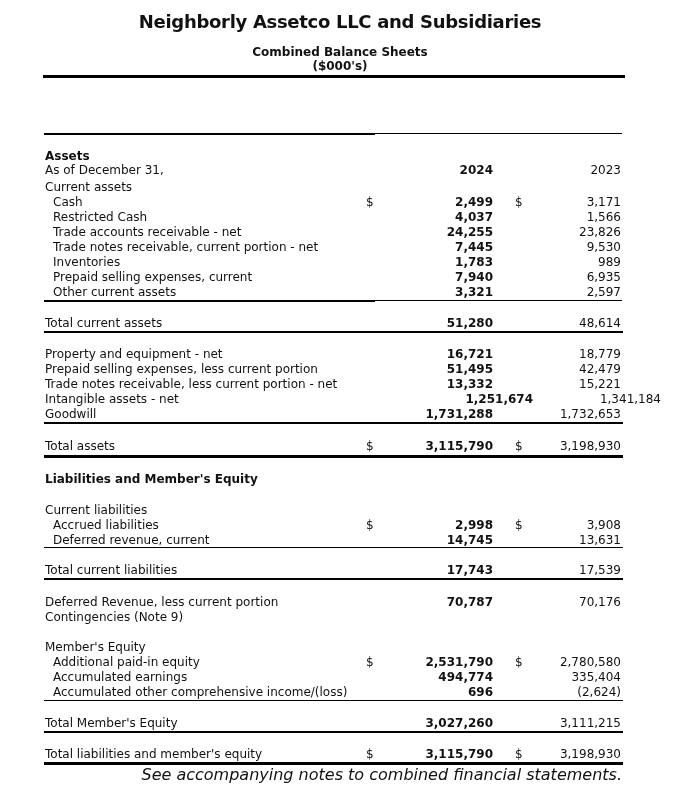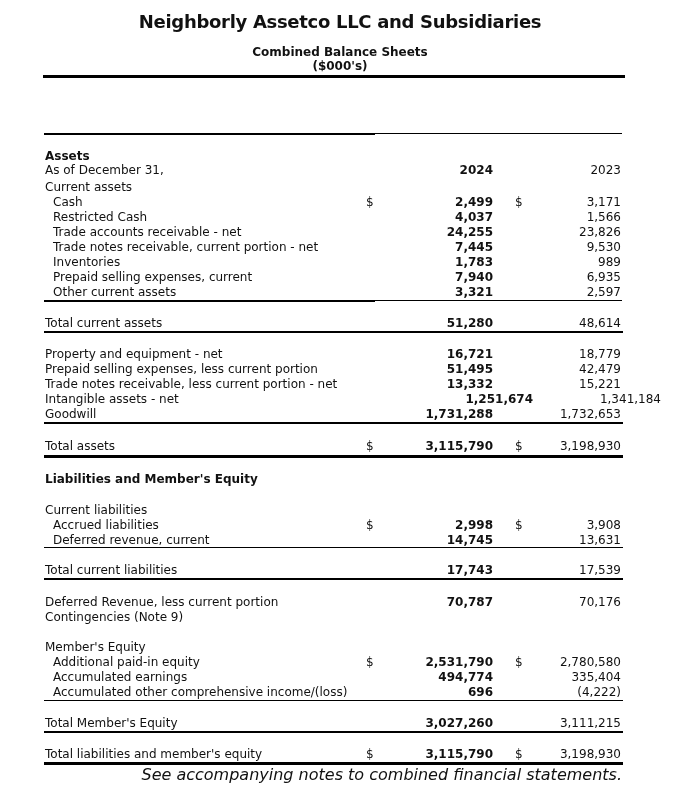--- a/index.html
+++ b/index.html
@@ -184,21 +184,21 @@
   <span class="v2">2,780,580</span>
 </div>
 <div class="row" style="top:670px;">
   <span class="lbl ind">Accumulated earnings</span>
   <span class="v1">494,774</span>
   <span class="v2">335,404</span>
 </div>
 <div class="row" style="top:685px;">
   <span class="lbl ind">Accumulated other comprehensive income/(loss)</span>
   <span class="v1">696</span>
-  <span class="v2">(4,222)</span>
+  <span class="v2">(2,624)</span>
 </div>
 <div class="rule" style="top:700px; left:44px; width:579px;"></div>
 
 <div class="row" style="top:716px;">
   <span class="lbl">Total Member's Equity</span>
   <span class="v1">3,027,260</span>
   <span class="v2">3,111,215</span>
 </div>
 <div class="rule2" style="top:731px; left:44px; width:331px;"></div>
 <div class="rule2" style="top:731px; left:375px; width:125px;"></div>

